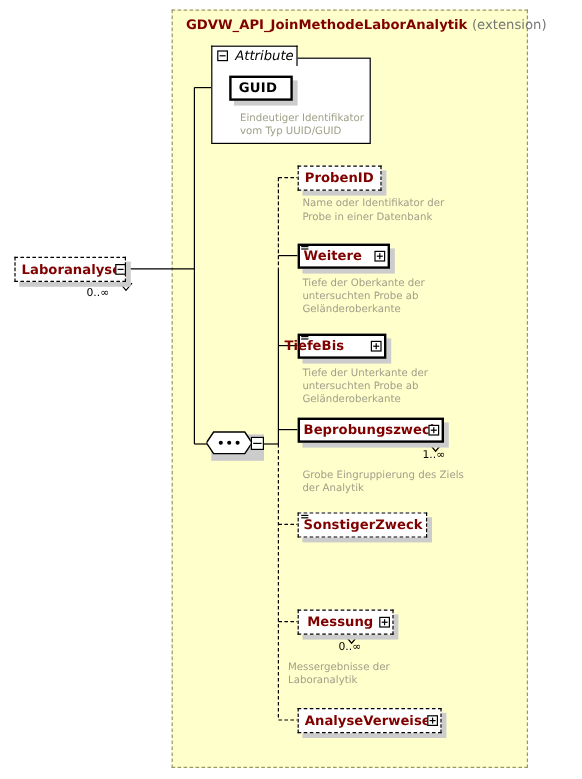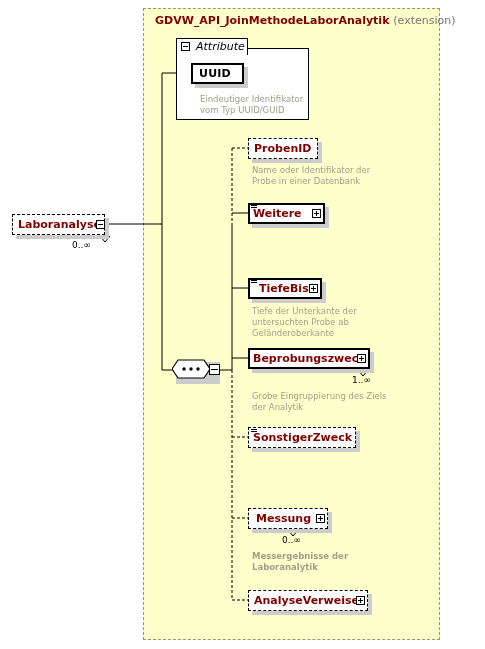--- a/index.html
+++ b/index.html
@@ -165,21 +165,21 @@
     <path class="ln" d="M288,530 L293,536 L298,530"></path>
   </svg>
 
   <div class="attr-body"></div>
   <div class="attr-tab"></div>
   <div class="minusbox attr-tab-toggle"></div>
   <div class="attr-tab-label">Attribute</div>
 
   <div class="uuid-shadow"></div>
   <div class="uuid-node"></div>
-  <div class="uuid-label">UUID</div>
+  <div class="uuid-label">GUID</div>
   <div class="attr-desc">Eindeutiger Identifikator vom Typ UUID/GUID</div>
 
   <div class="root-shadow"></div>
   <div class="root-node"></div>
   <div class="root-label">Laboranalyse</div>
   <div class="minusbox" style="left:96px;top:220px;"></div>
   <div class="root-card">0..∞</div>
 
   <div class="seq-shadow"></div>
   <div class="seq-wrap">
@@ -198,28 +198,29 @@
   <div class="desc" style="left:252px;top:165px;width:140px;">Name oder Identifikator der Probe in einer Datenbank</div>
 
   <div class="node-shadow" style="left:252px;top:207px;width:77px;"></div>
   <div class="node" style="left:248px;top:203px;width:77px;"></div>
   <div class="attr-marker" style="left:251px;top:205px;">
       <i></i>
       <i></i>
     </div>
   <div class="node-label" style="left:253px;top:207px;">Weitere</div>
   <div class="plusbox" style="left:312px;top:209px;"></div>
+  <div class="desc" style="left:252px;top:231px;width:140px;">Tiefe der Oberkante der untersuchten Probe ab Geländeroberkante</div>
 
   <div class="node-shadow" style="left:252px;top:282px;width:74px;"></div>
   <div class="node" style="left:248px;top:278px;width:74px;"></div>
   <div class="attr-marker" style="left:251px;top:280px;">
       <i></i>
       <i></i>
     </div>
-  <div class="node-label" style="left:259px;top:282px;">TiefeBis</div>
+  <div class="node-label" style="left:237px;top:282px;">TiefeBis</div>
   <div class="plusbox" style="left:309px;top:284px;"></div>
   <div class="desc" style="left:252px;top:306px;width:140px;">Tiefe der Unterkante der untersuchten Probe ab Geländeroberkante</div>
 
   <div class="node-shadow" style="left:252px;top:352px;width:122px;"></div>
   <div class="node" style="left:248px;top:348px;width:122px;"></div>
   <div class="node-label" style="left:253px;top:352px;">Beprobungszweck</div>
   <div class="plusbox" style="left:357px;top:354px;"></div>
   <div class="card" style="left:352px;top:375px;">1..∞</div>
   <div class="desc" style="left:252px;top:391px;width:140px;">Grobe Eingruppierung des Ziels der Analytik</div>
 
@@ -229,20 +230,20 @@
       <i></i>
       <i></i>
     </div>
   <div class="node-label" style="left:253px;top:431px;">SonstigerZweck</div>
 
   <div class="node-shadow" style="left:252px;top:512px;width:80px;"></div>
   <div class="node optional" style="left:248px;top:508px;width:80px;"></div>
   <div class="node-label" style="left:256px;top:512px;">Messung</div>
   <div class="plusbox" style="left:316px;top:514px;"></div>
   <div class="card" style="left:282px;top:535px;">0..∞</div>
-  <div class="desc" style="left:252px;top:551px;width:140px;font-weight:bold;">Messergebnisse der Laboranalytik</div>
+  <div class="desc" style="left:240px;top:551px;width:140px;">Messergebnisse der Laboranalytik</div>
 
   <div class="node-shadow" style="left:252px;top:594px;width:120px;"></div>
   <div class="node optional" style="left:248px;top:590px;width:120px;"></div>
   <div class="node-label" style="left:254px;top:594px;">AnalyseVerweise</div>
   <div class="plusbox" style="left:356px;top:596px;"></div>
 
 </div>
 
 </body></html>

